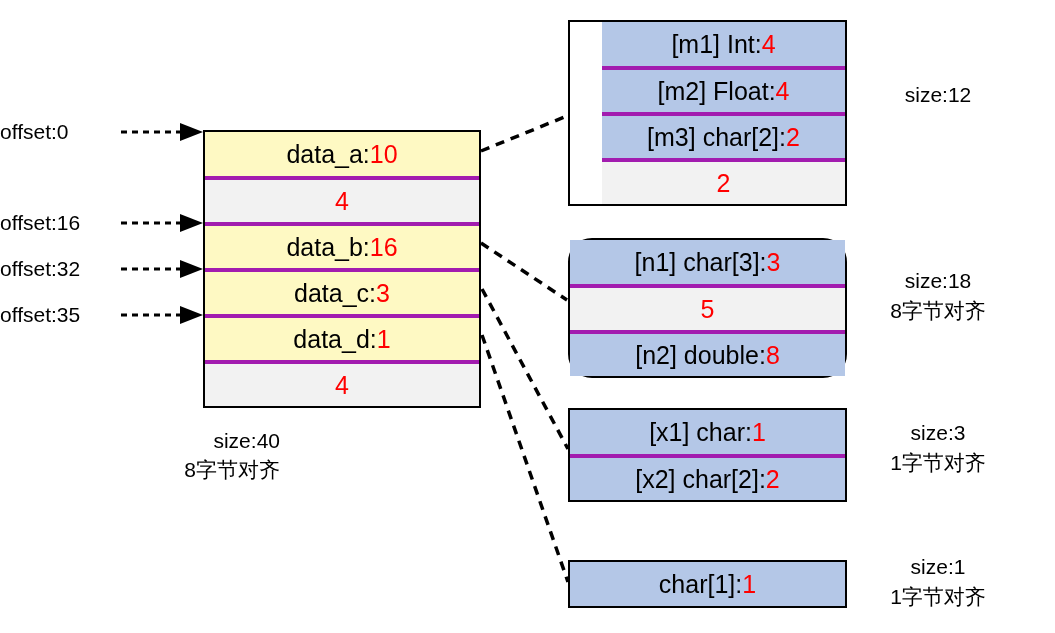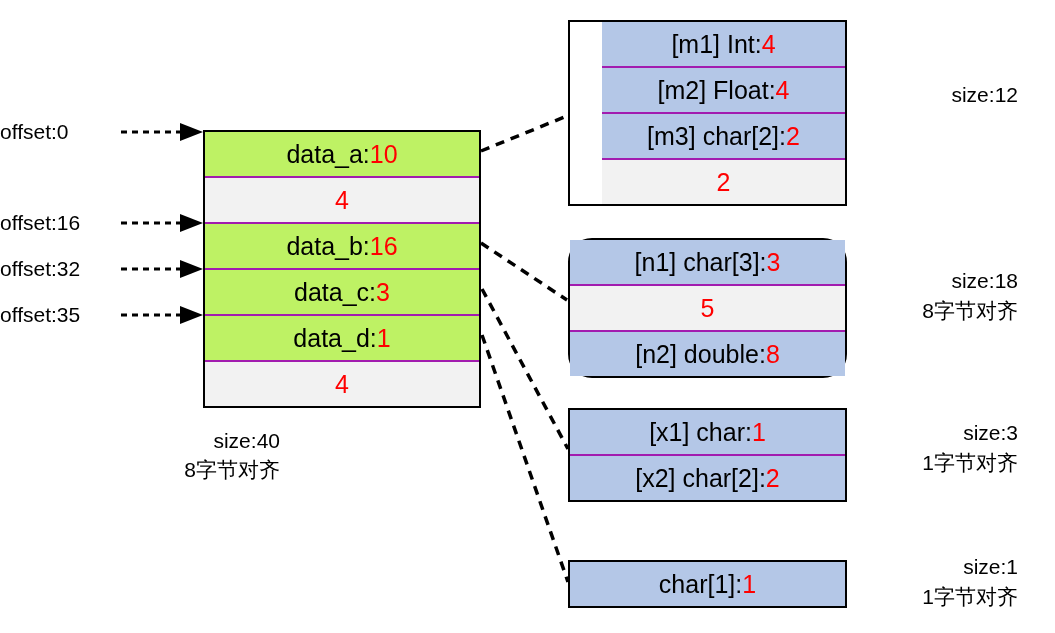--- a/index.html
+++ b/index.html
@@ -9,31 +9,31 @@
   }
   #overlay{position:absolute;left:0;top:0;width:1055px;height:633px;}
   .structbox{
     position:absolute;border:2px solid #000;background:#fff;
     display:flex;flex-direction:column;box-sizing:border-box;
   }
   .row{
     height:44px;flex:0 0 44px;display:flex;align-items:center;justify-content:center;
     font-size:25px;color:#000;white-space:pre;box-sizing:border-box;
   }
-  .row + .row{border-top:2px solid #a21caf;height:46px;flex:0 0 46px;text-align:right;}
-  .row.field{background:#bef264;}
+  .row + .row{border-top:4px solid #a21caf;height:46px;flex:0 0 46px;text-align:right;}
+  .row.field{background:#fef9c3;}
   .row.padding{background:#F2F2F2;}
   .row.member{background:#B4C7E7;}
   .sz{color:#FF0000;}
   .offset-label{
     position:absolute;left:0;width:113px;height:28px;line-height:28px;
     text-align:left;font-size:21px;color:#000;
   }
   .side-label{
-    position:absolute;width:160px;text-align:right;font-size:21px;
+    position:absolute;width:160px;text-align:center;font-size:21px;
     line-height:30px;color:#000;
   }
   .main-size-label{
     position:absolute;left:95px;top:426px;width:185px;text-align:right;
     font-size:21px;line-height:29px;color:#000;
   }
 </style>
 </head>
 <body>
 

